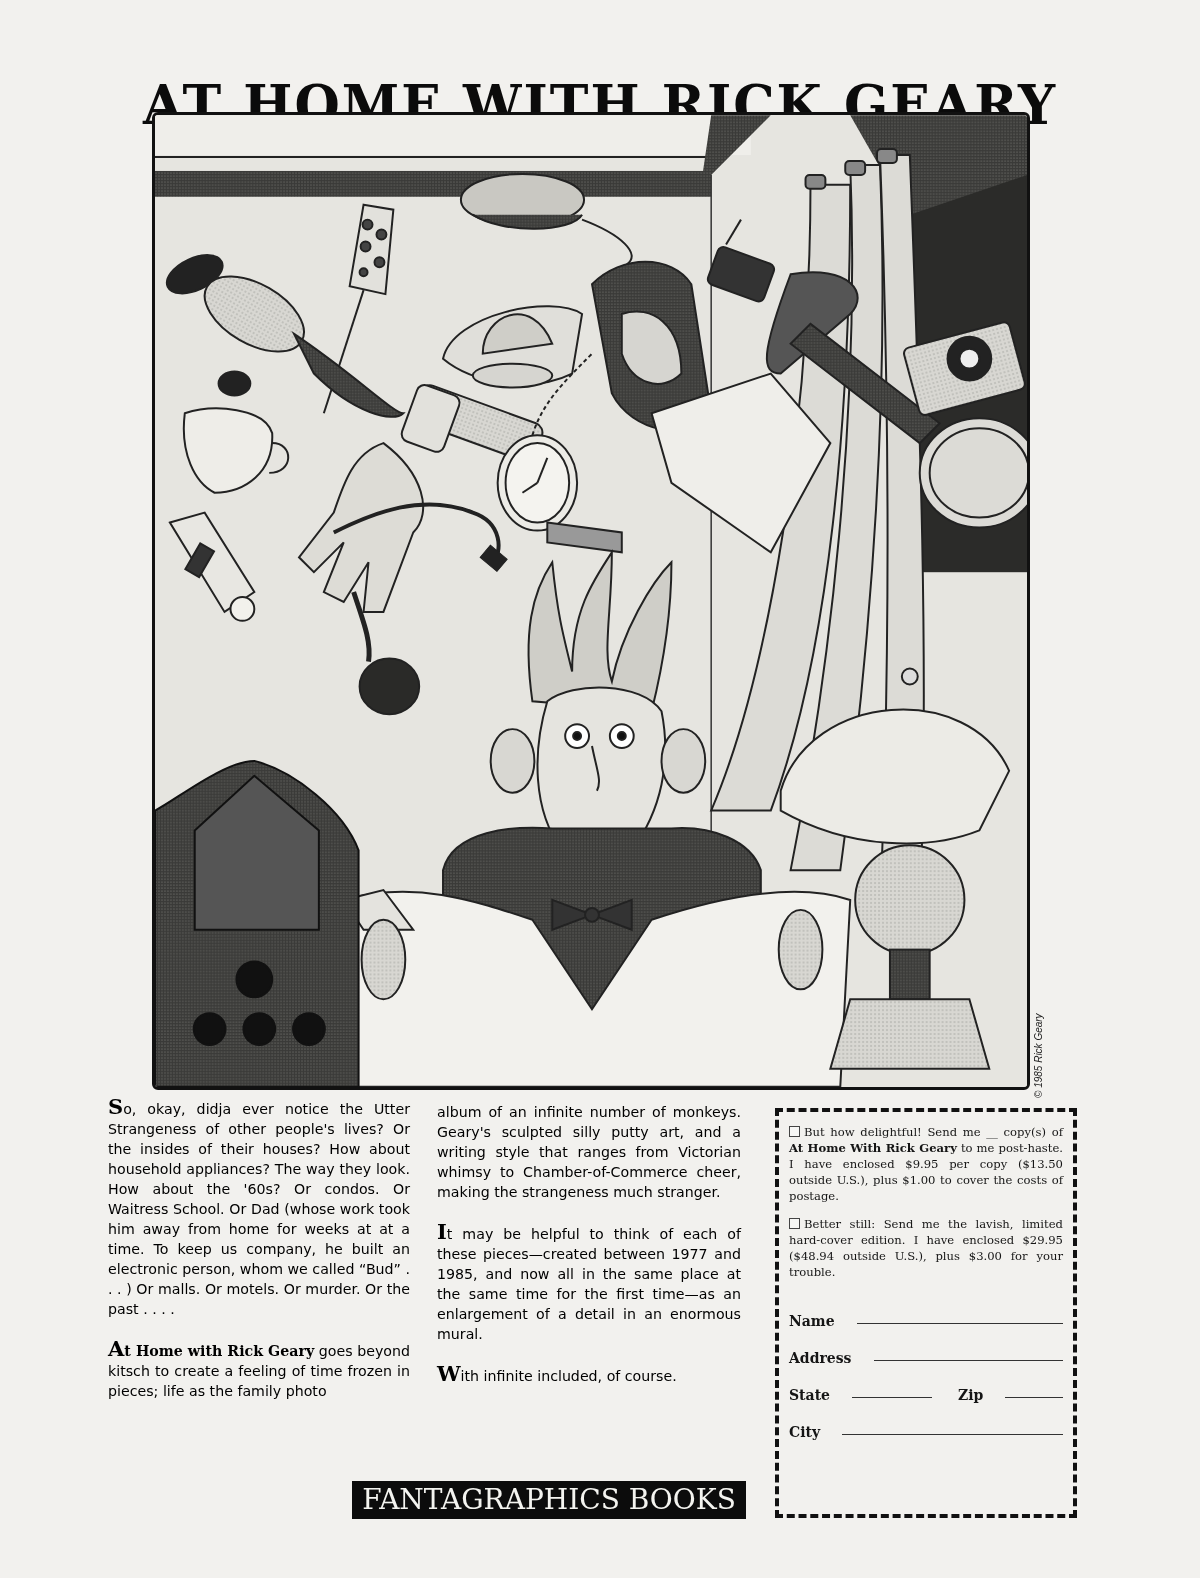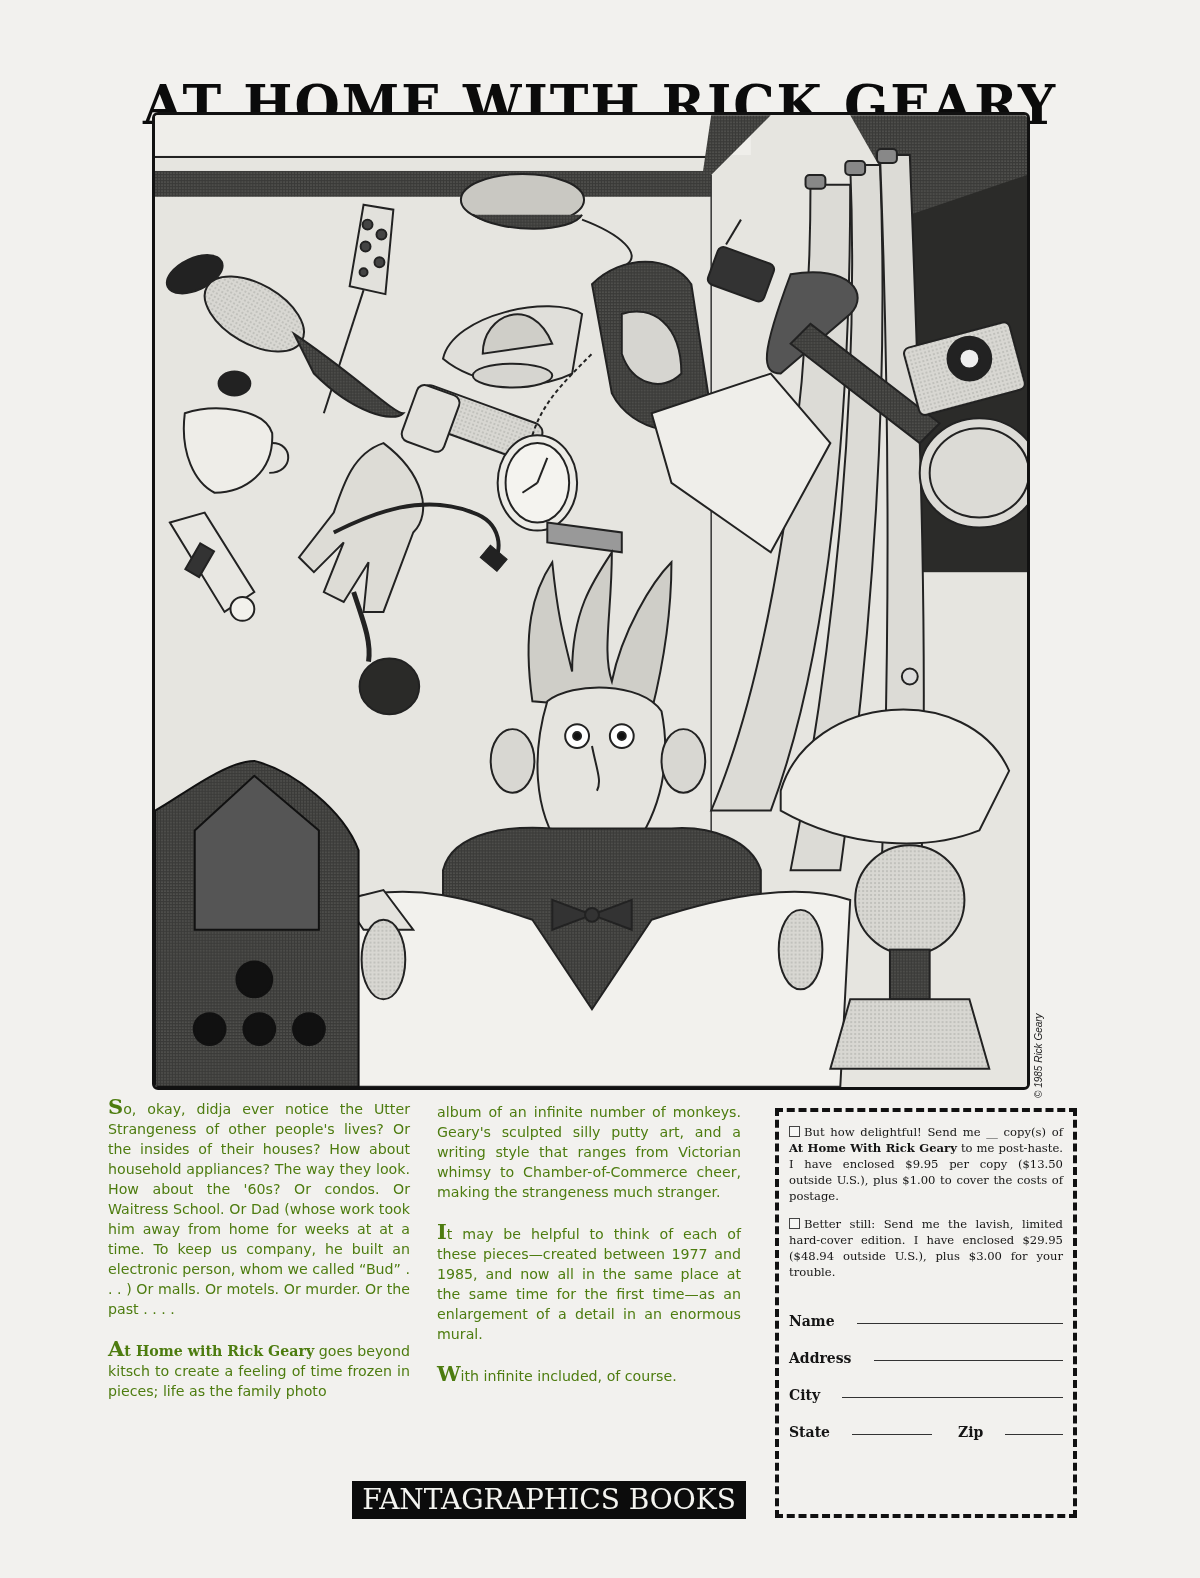--- a/index.html
+++ b/index.html
@@ -22,21 +22,21 @@
     }
     .illustration svg { display: block; width: 100%; height: 100%; }
     .copyright {
       position: absolute; left: 1033px; top: 1098px;
       transform-origin: 0 0; transform: rotate(-90deg);
       font-family: "Liberation Sans", sans-serif; font-style: italic; font-size: 10px;
       white-space: nowrap; color: #222;
     }
     .col {
       position: absolute; font-family: "DejaVu Sans", sans-serif; font-size: 14.2px;
-      line-height: 20px; text-align: justify; color: #4d7c0f;
+      line-height: 20px; text-align: justify; color: #000000;
     }
     .col p { margin: 0 0 20px 0; }
     .dropcap { font-family: "DejaVu Serif", serif; font-weight: 900; font-size: 21px; }
     .bold-title { font-family: "DejaVu Serif", serif; font-weight: bold; margin-top: 28px; }
     .col-1 { left: 108px; top: 1097px; width: 302px; }
     .col-2 { left: 437px; top: 1102px; width: 304px; }
     .coupon {
       position: absolute; left: 775px; top: 1108px; width: 302px; height: 410px;
       border: 4px dashed #111; box-sizing: border-box; padding: 12px 10px 6px 10px;
       font-family: "DejaVu Serif", serif; font-size: 11.6px; line-height: 16px; color: #151515;
@@ -260,25 +260,25 @@
 
   <div class="form-row">
     <span class="form-label">Name</span>
     <span class="form-line"></span>
   </div>
   <div class="form-row">
     <span class="form-label">Address</span>
     <span class="form-line"></span>
   </div>
   <div class="form-row">
-    <span class="form-label">City</span>
-    <span class="form-line"></span>
-  </div>
-  <div class="form-row">
     <span class="form-label">State</span>
     <span class="form-line short"></span>
     <span class="form-label">Zip</span>
     <span class="form-line"></span>
   </div>
+  <div class="form-row">
+    <span class="form-label">City</span>
+    <span class="form-line"></span>
+  </div>
 
 </div>
 
 <div class="publisher-logo">FANTAGRAPHICS BOOKS</div>
 
 </body></html>

